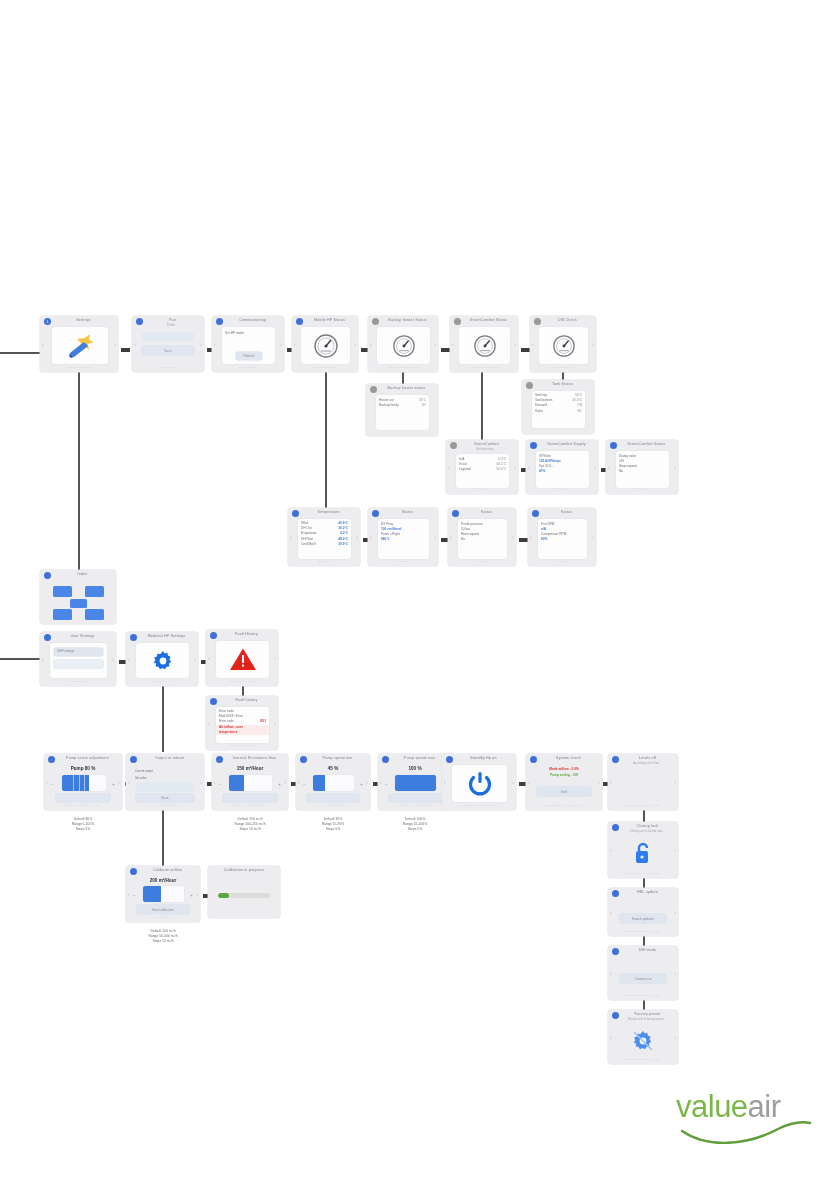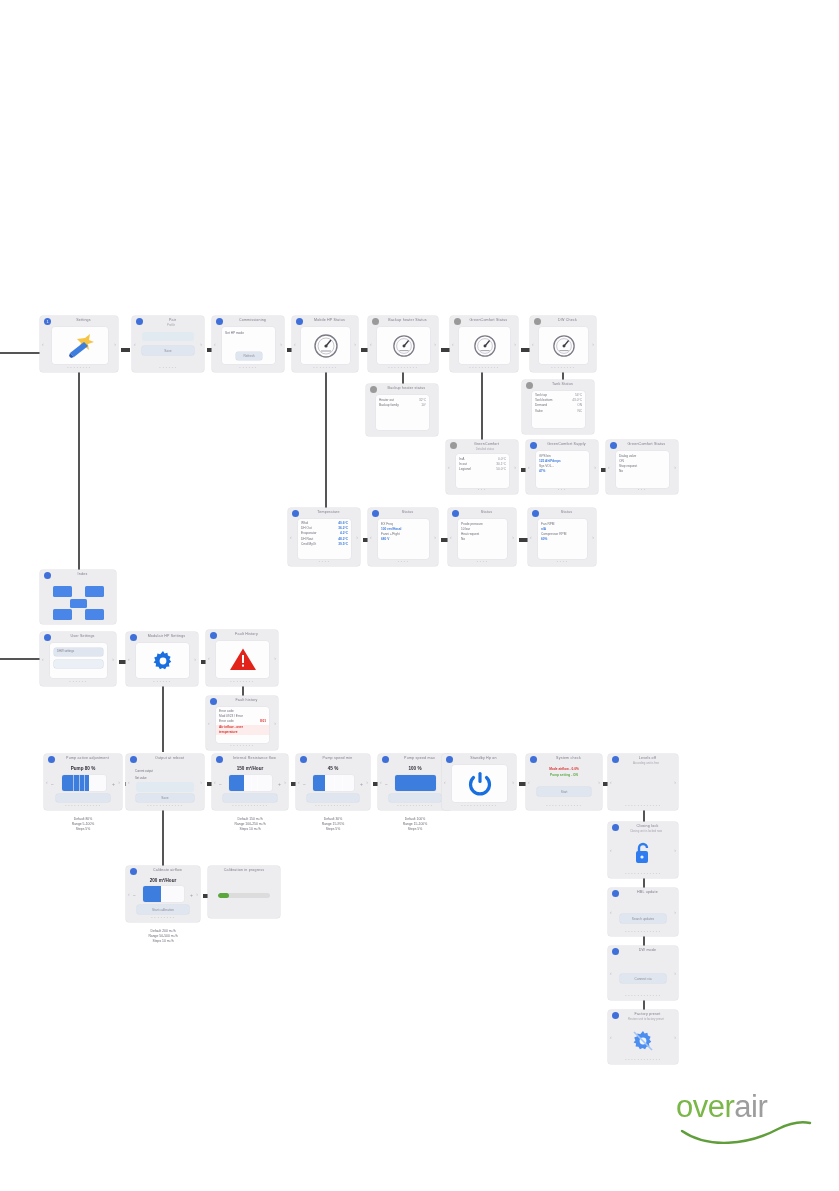--- a/index.html
+++ b/index.html
@@ -750,20 +750,20 @@
         <path d="M3 3 L21 21" stroke="#9fc4f5" stroke-width="1.6"></path>
       </svg>
     </div>
     <div class="dots">• • • • • • • • • • • •</div>
     <div class="lchev">‹</div>
     <div class="rchev">›</div>
   </div>
 
   <div id="logo">
     <div class="word">
-      <span class="g">over</span><span class="gr">air</span>
+      <span class="g">value</span><span class="gr">air</span>
     </div>
     <svg width="140" height="26" viewBox="0 0 140 26" style="position:absolute;left:2px;top:30px;">
       <path d="M4 12 C 30 30, 70 26, 100 10 C 112 4, 122 2, 132 4" fill="none" stroke="#5f9e3a" stroke-width="2.4" stroke-linecap="round"></path>
     </svg>
   </div>
 
 </div>
 
 </body></html>

